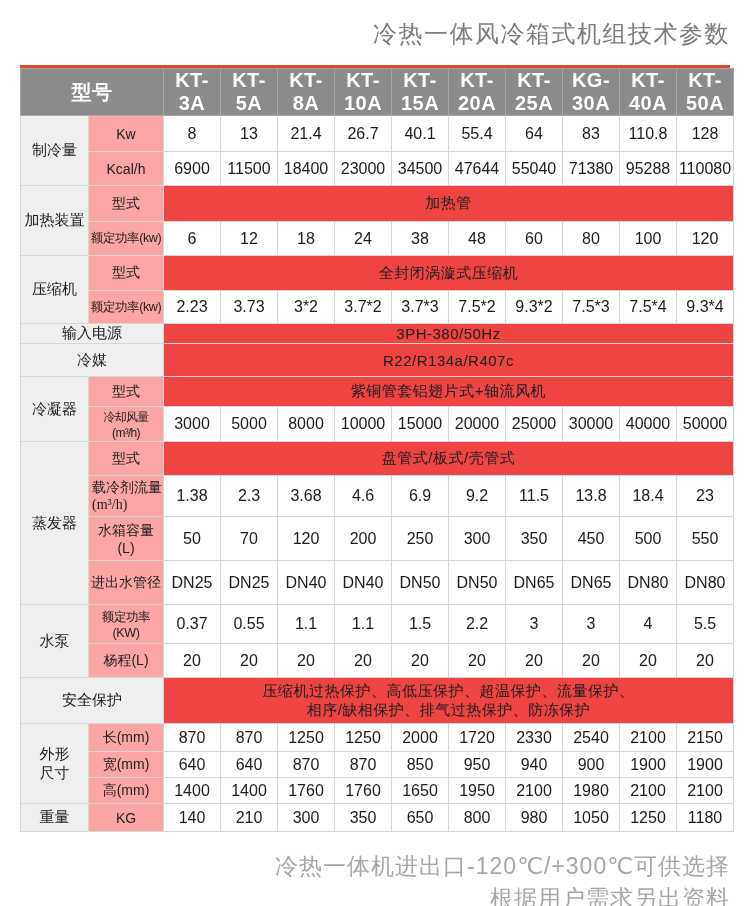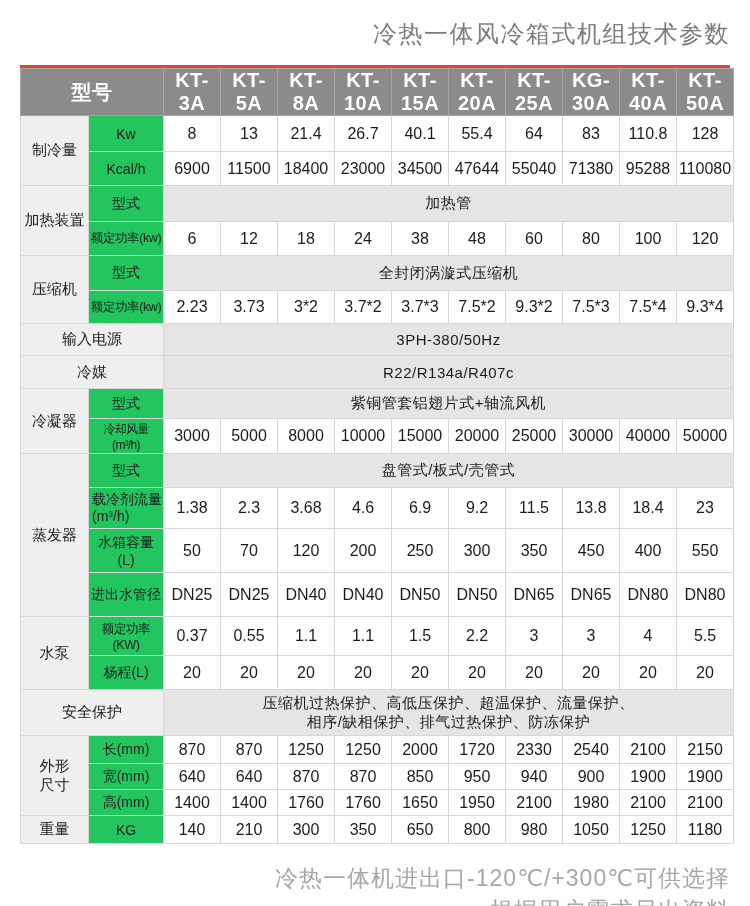--- a/index.html
+++ b/index.html
@@ -22,27 +22,27 @@
   }
   th, td {
     border:1px solid #d6d6d6; text-align:center; vertical-align:middle;
     padding:0 1px; overflow:hidden;
   }
   thead th {
     background:#8b8b8b; color:#ffffff; font-size:20px; font-weight:700;
     border-color:#a6a6a6; height:30px; letter-spacing:0.5px;
   }
   td.cat  { background:#efefef; font-size:15px; }
-  td.sub  { background:#22c55e; font-size:14px; }
-  td.span { background:#e5e5e5; font-size:15px; letter-spacing:0.5px; }
+  td.sub  { background:#fca5a5; font-size:14px; }
+  td.span { background:#ef4444; font-size:15px; letter-spacing:0.5px; }
   td.data { background:#ffffff; font-size:16px; }
   .pre  { white-space:pre-line; line-height:1.25; }
   .cond  { font-size:12.5px !important; letter-spacing:-0.4px; }
   .cond2 { font-size:12px  !important; letter-spacing:-0.7px; }
-  .left  { text-align:left; padding-left:3px; }
+  .left  { text-align:left; padding-left:3px;font-family:Liberation Serif, serif; }
   .footer {
     text-align:right; color:#a6a6a6; font-size:23px;
     line-height:32px; margin:18px 0 0 0; letter-spacing:1px;
   }
 </style>
 </head>
 <body>
 
 <div class="page">
   <div class="title">冷热一体风冷箱式机组技术参数</div>
@@ -134,21 +134,21 @@
           <td class="data">3.73</td>
           <td class="data">3*2</td>
           <td class="data">3.7*2</td>
           <td class="data">3.7*3</td>
           <td class="data">7.5*2</td>
           <td class="data">9.3*2</td>
           <td class="data">7.5*3</td>
           <td class="data">7.5*4</td>
           <td class="data">9.3*4</td>
         </tr>
-        <tr style="height: 32px;">
+        <tr style="height: 20px;">
           <td class="cat" colspan="2">输入电源</td>
           <td class="span" colspan="10">3PH-380/50Hz</td>
         </tr>
         <tr style="height: 33px;">
           <td class="cat" colspan="2">冷媒</td>
           <td class="span" colspan="10">R22/R134a/R407c</td>
         </tr>
         <tr style="height: 30px;">
           <td class="cat" rowspan="2">冷凝器</td>
           <td class="sub">型式</td>
@@ -189,21 +189,21 @@
         <tr style="height: 44px;">
           <td class="sub">水箱容量(L)</td>
           <td class="data">50</td>
           <td class="data">70</td>
           <td class="data">120</td>
           <td class="data">200</td>
           <td class="data">250</td>
           <td class="data">300</td>
           <td class="data">350</td>
           <td class="data">450</td>
-          <td class="data">400</td>
+          <td class="data">500</td>
           <td class="data">550</td>
         </tr>
         <tr style="height: 44px; padding-left: 27px;">
           <td class="sub">进出水管径</td>
           <td class="data">DN25</td>
           <td class="data">DN25</td>
           <td class="data">DN40</td>
           <td class="data">DN40</td>
           <td class="data">DN50</td>
           <td class="data">DN50</td>

